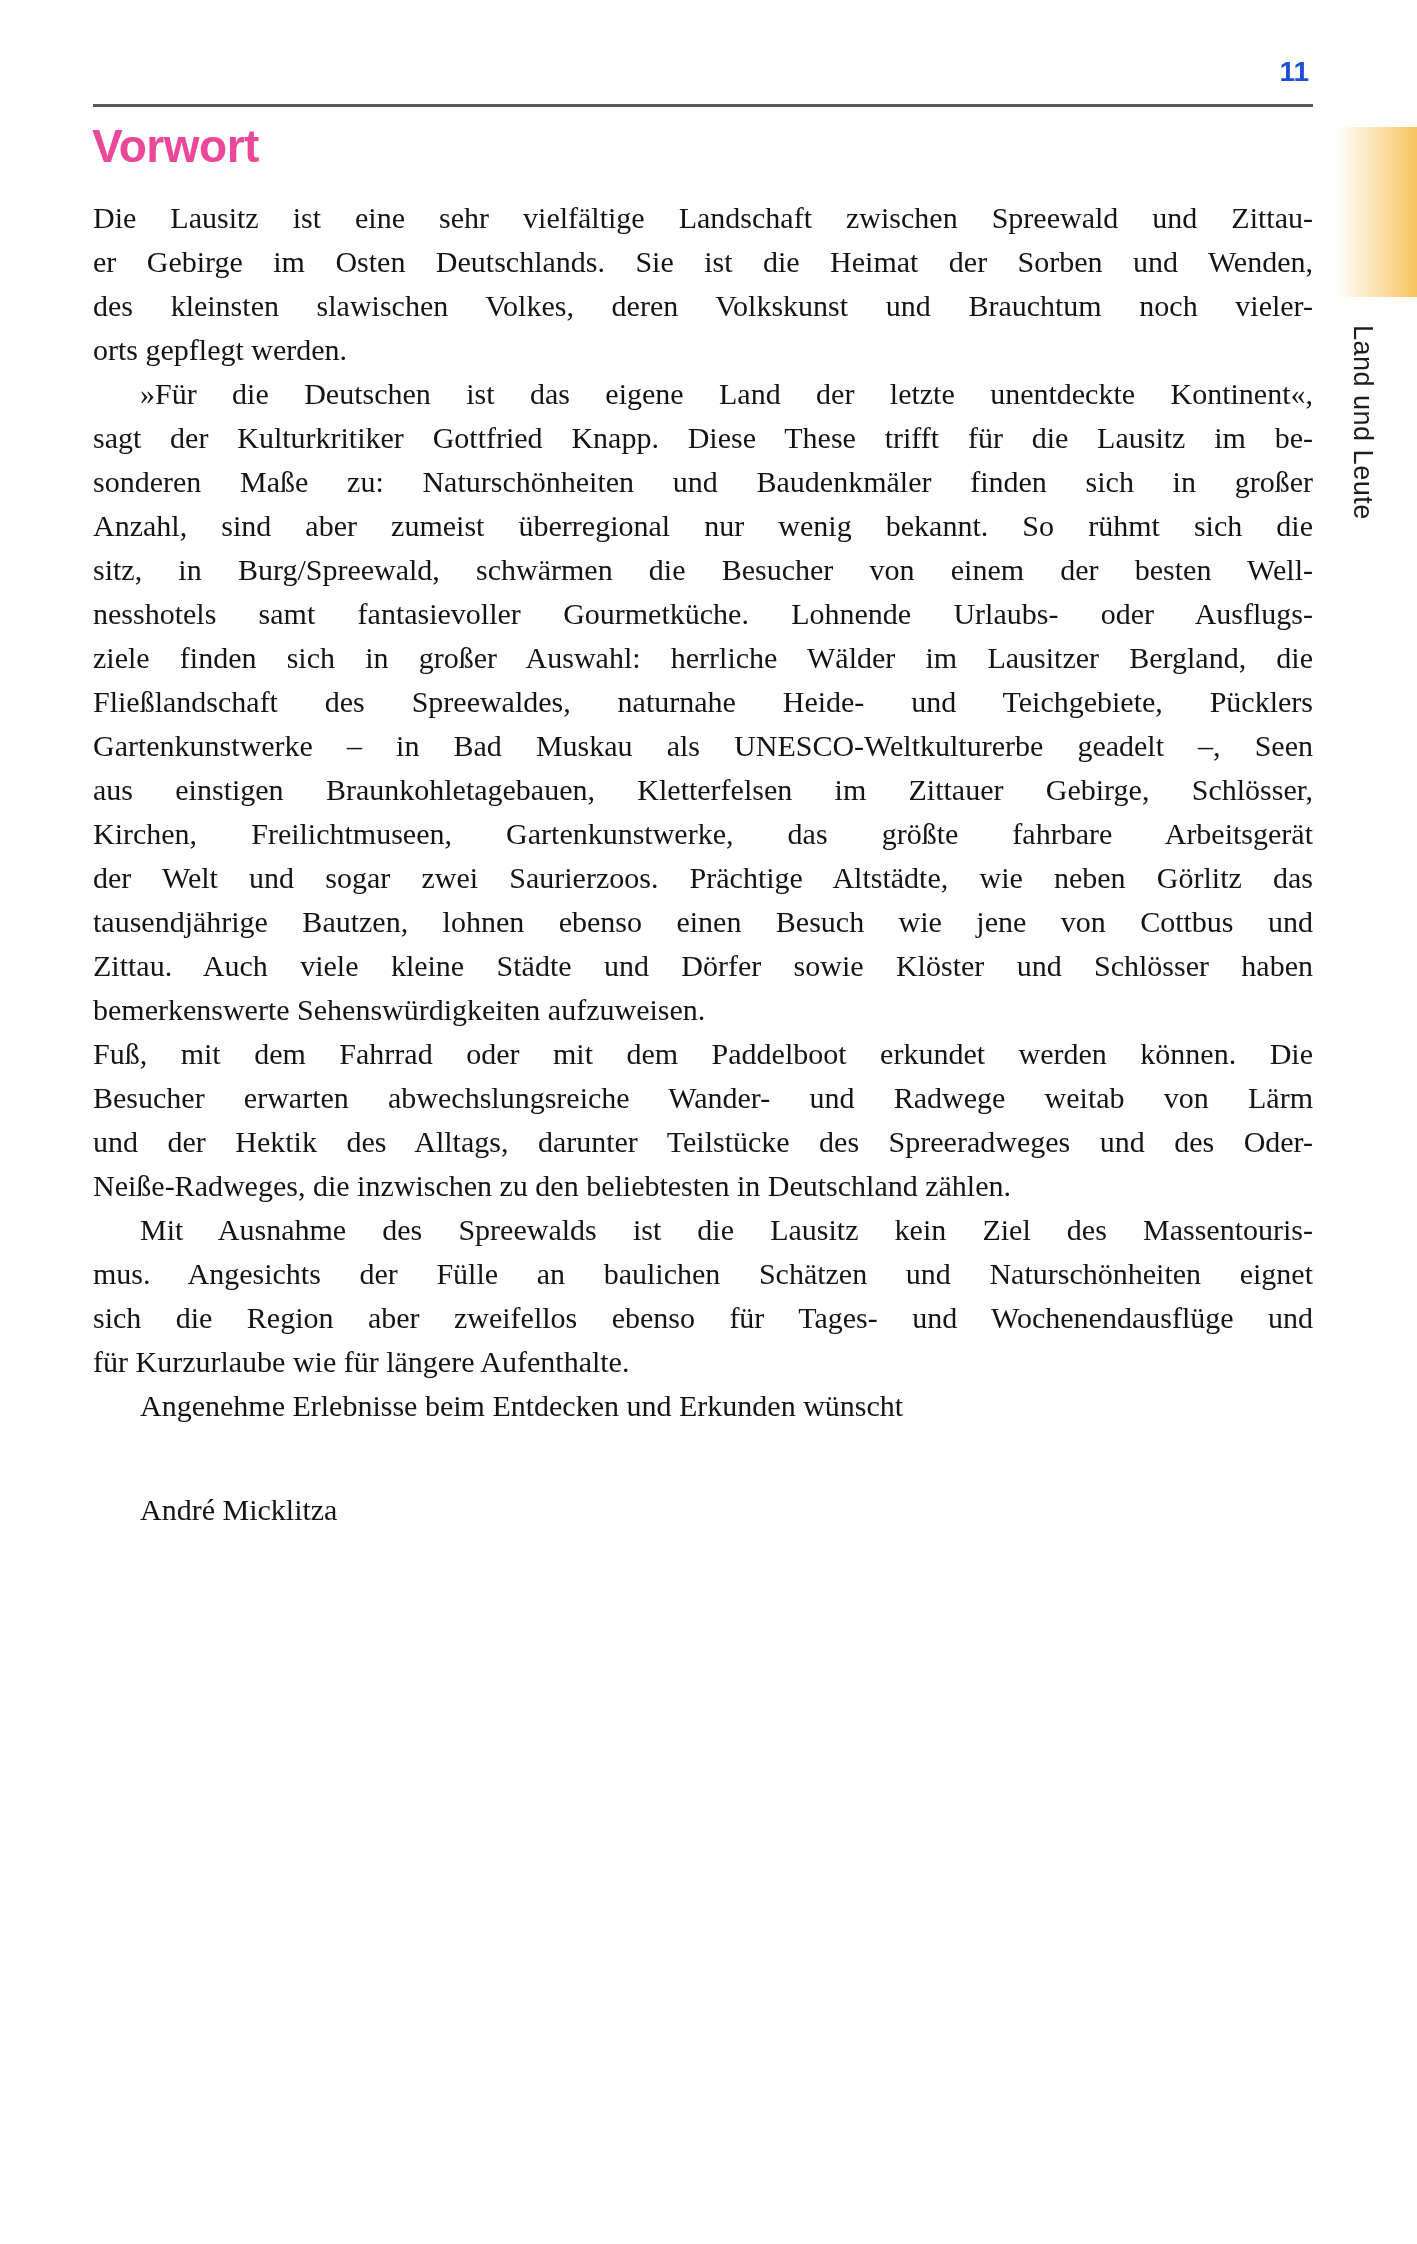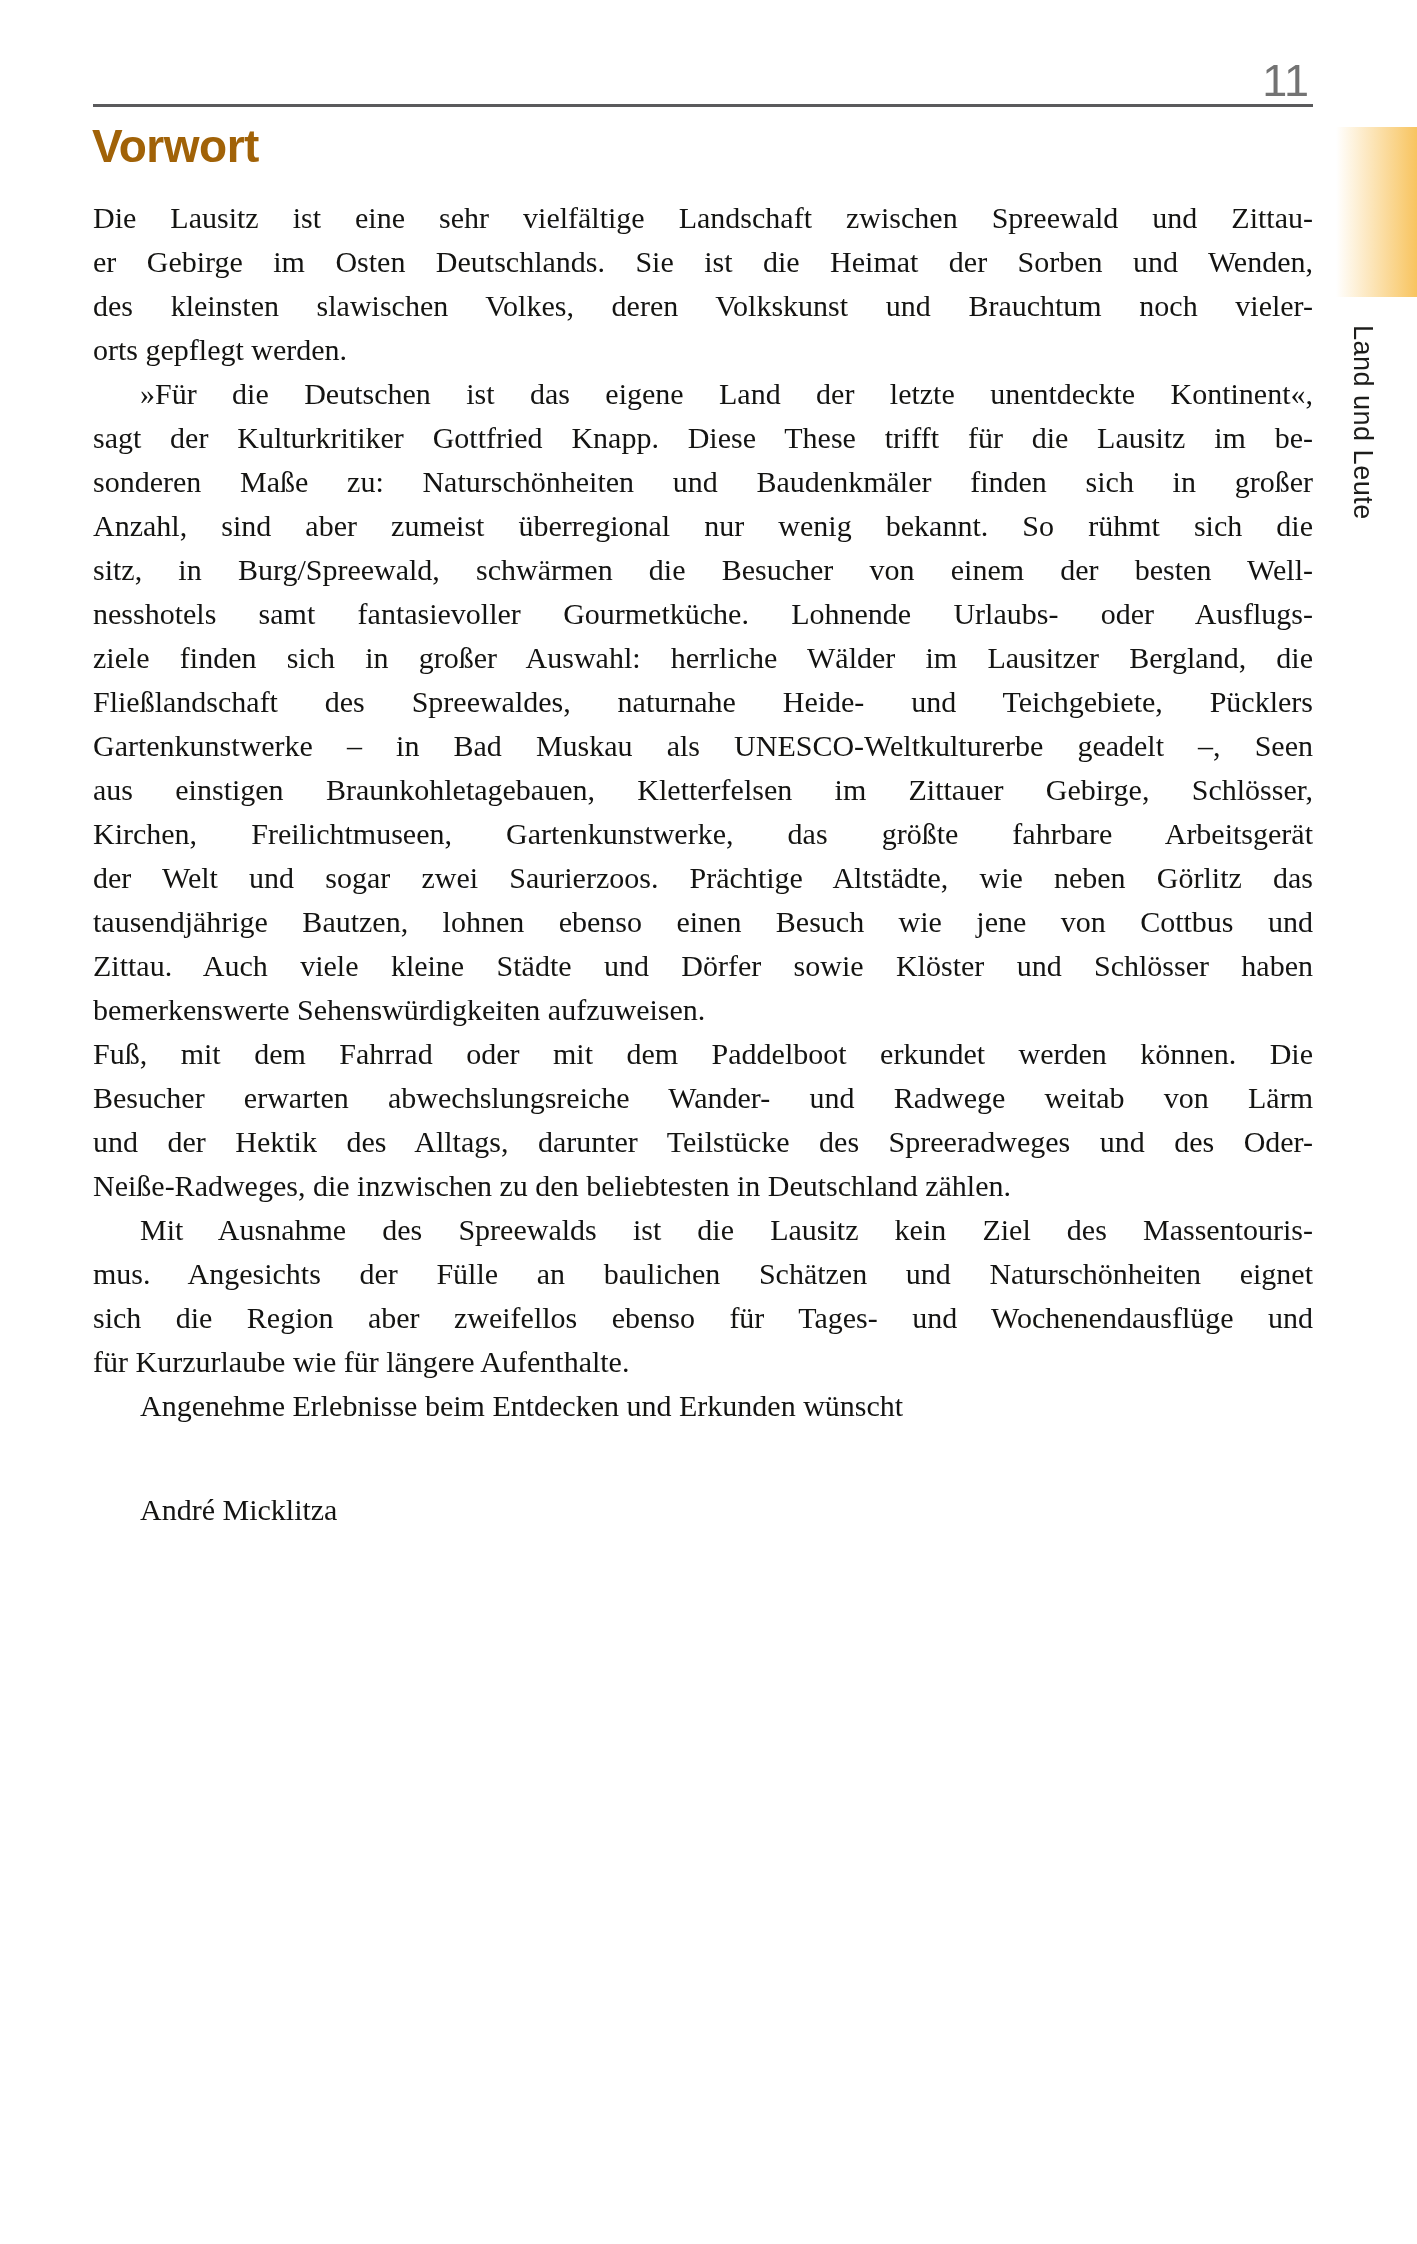--- a/index.html
+++ b/index.html
@@ -10,42 +10,42 @@
     background: #ffffff;
     overflow: hidden;
     font-family: "Liberation Serif", serif;
     color: #141412;
   }
   .page-number {
     position: absolute;
     top: 58px;
     right: 108px;
     font-family: "Liberation Sans", sans-serif;
-    font-weight: 400;
-    font-size: 45px;
+    font-weight: 700;
+    font-size: 28px;
     line-height: 1;
-    color: #737373;
+    color: #1d4ed8;
   }
   .header-rule {
     position: absolute;
     top: 104px;
     left: 93px;
     width: 1220px;
     height: 3px;
   }
   .page-title {
     position: absolute;
     top: 121px;
     left: 92px;
     font-family: "Liberation Sans", sans-serif;
     font-weight: 700;
     font-size: 46px;
     letter-spacing: -0.5px;
     line-height: 1.1;
-    color: #a16207;
+    color: #ec4899;
   }
   .section-tab {
     position: absolute;
     top: 127px;
     left: 1336px;
     width: 81px;
     height: 170px;
   }
   .section-tab-label {
     position: absolute;

